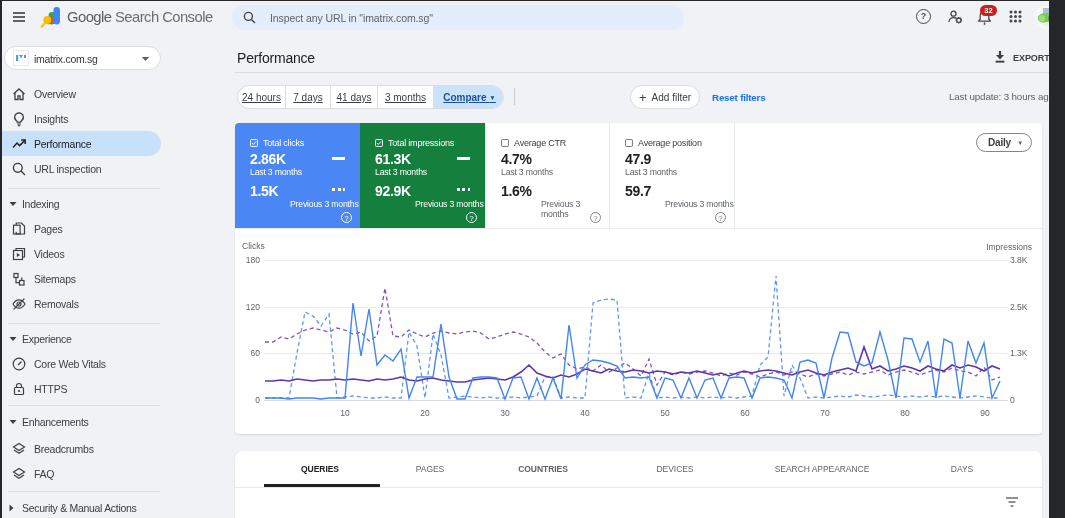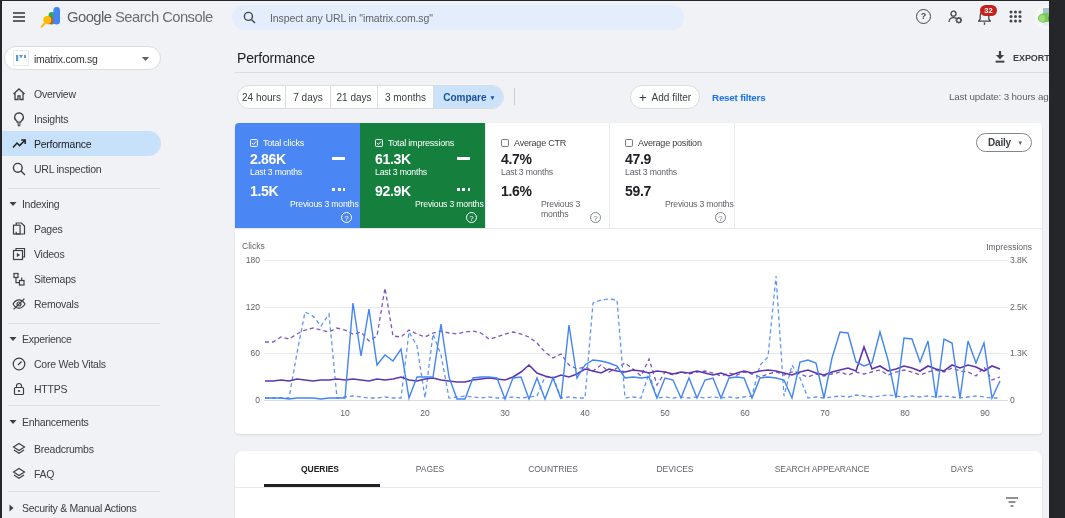--- a/index.html
+++ b/index.html
@@ -8,21 +8,21 @@
   #app { position:absolute; left:2px; top:1px; width:1047px; height:517px; background:#f0f2f5; overflow:hidden; }
   .abs { position:absolute; }
   .nav-item { position:absolute; left:0; width:159px; height:25px; color:#3c4043; font-size:10.5px; letter-spacing:-0.25px; }
   .nav-item .ic { position:absolute; left:9px; top:50%; transform:translateY(-50%); width:16px; height:16px; }
   .nav-item .tx { position:absolute; left:32px; top:50%; transform:translateY(-50%); }
   .sec-item { position:absolute; left:0; width:159px; height:25px; color:#3c4043; font-size:10.5px; letter-spacing:-0.3px; }
   .sec-item .car { position:absolute; left:7px; top:50%; transform:translateY(-50%); }
   .sec-item .tx { position:absolute; left:20px; top:50%; transform:translateY(-50%); }
   .sdiv { position:absolute; left:6px; width:152px; height:1px; background:#dde0e3; }
   .chip { position:absolute; top:84px; height:24px; border:1px solid #dadce0; border-radius:12px; background:#fff; color:#3c4043; font-size:10px; display:flex; align-items:center; }
-  .seg { position:absolute; top:0; height:24px; line-height:24px; text-align:center; font-size:10px; color:#3c4043; border-right:1px solid #dadce0; }
+  .seg { position:absolute; top:0; height:24px; line-height:24px; text-align:center; font-size:10px; color:#3c4043; border-right:1px solid #dadce0;text-decoration:underline; }
   .tile { position:absolute; top:0; height:105px; }
   .tile .cb { position:absolute; left:15px; top:16px; width:8px; height:8px; }
   .tile .cbl { position:absolute; left:28px; top:15px; font-size:9px; letter-spacing:-0.2px; }
   .tile .v1 { position:absolute; left:15px; top:28px; font-size:14px; font-weight:bold; letter-spacing:-0.3px; }
   .tile .l1 { position:absolute; left:15px; top:44px; font-size:8.7px; letter-spacing:-0.2px; }
   .tile .v2 { position:absolute; left:15px; top:60px; font-size:14px; font-weight:bold; letter-spacing:-0.3px; }
   .tile .l2 { position:absolute; left:15px; top:76px; font-size:8.7px; letter-spacing:-0.2px;padding-left:40px; }
   .tile .q { position:absolute; right:8px; bottom:5px; width:11px; height:11px; border:1px solid; border-radius:50%; font-size:8px; line-height:11px; text-align:center; }
   .tab { position:absolute; top:0; height:36px; line-height:36px; font-size:8.5px; letter-spacing:-0.05px; color:#5f6368; transform:translateX(-50%); white-space:nowrap; }
 </style>
@@ -245,21 +245,21 @@
       <rect x="4.9" y="1" width="2.2" height="4.6" fill="#3c4043"></rect>
       <path d="M2 5 h8 L6 9.6 z" fill="#3c4043"></path>
       <rect x="1.6" y="10.7" width="8.8" height="1.9" fill="#3c4043"></rect>
     </svg>
   <div class="abs" style="left:1011px;top:52px;font-size:9px;font-weight:bold;letter-spacing:-0.05px;color:#3c4043;">EXPORT</div>
   <div class="abs" style="left:233px;top:71px;width:814px;height:1px;background:#dadce0;"></div>
 
   <div class="chip" style="left:235px;width:267px;padding:0;overflow:hidden;">
     <div class="seg" style="left:0;width:48px;">24 hours</div>
     <div class="seg" style="left:48px;width:45px;">7 days</div>
-    <div class="seg" style="left:93px;width:47px;">21 days</div>
+    <div class="seg" style="left:93px;width:47px;">41 days</div>
     <div class="seg" style="left:140px;width:56px;">3 months</div>
     <div class="seg" style="left:196px;width:71px;background:#cbe3fa;border-right:none;color:#19519e;font-weight:bold;">Compare <span style="font-size:6.5px;position:relative;top:-1px;">▼</span></div>
   </div>
   <div class="abs" style="left:512px;top:87px;width:1px;height:17px;background:#c8ccd0;"></div>
   <div class="chip" style="left:628px;width:70px;padding:0 8px;white-space:nowrap;"><span style="font-size:13px;font-weight:400;margin-right:5px;color:#3c4043;">+</span>Add filter</div>
   <div class="abs" style="left:710px;top:91px;font-size:9.8px;letter-spacing:-0.2px;font-weight:bold;color:#1a73e8;">Reset filters</div>
   <div class="abs" style="left:947px;top:90px;font-size:9.8px;letter-spacing:-0.15px;color:#5f6368;white-space:nowrap;">Last update: 3 hours ago</div>
 
   <div class="abs" style="left:233px;top:122px;width:807px;height:311px;background:#fff;border-radius:4px;box-shadow:0 1px 2px rgba(60,64,67,.15);overflow:hidden;">
 
@@ -350,21 +350,21 @@
       <polyline fill="none" stroke="#7e57c2" stroke-width="1.3" stroke-dasharray="4 3" points="263,341 271,341 279,336 287,338 295,333 303,329 311,327 319,329 327,331 335,327 343,329 351,333 359,331 367,340 375,335 383,287 391,335 399,336 407,329 415,333 423,336 431,332 439,330 447,332 455,333 463,331 471,330 479,332 487,338 495,336 503,333 511,331 519,333 527,336 535,342 543,351 551,357 559,353 567,364 575,368 583,366 591,370 599,364 607,371 615,367 623,362 631,368 639,375 647,358 655,384 663,371 671,374 679,371 687,373 695,371 703,370 711,372 719,375 727,372 735,374 742,371 750,373 758,376 766,373 774,371 782,374 790,371 798,373 806,376 814,373 822,375 830,373 838,371 846,374 854,371 862,373 870,371 878,369 886,374 894,371 902,369 910,371 918,374 926,371 934,369 942,371 950,367 958,370 966,371 974,375 982,366 990,379 998,376"></polyline>
       <polyline fill="none" stroke="#5e97f6" stroke-width="1.3" stroke-dasharray="4 3" points="263,397 271,397 279,397 287,397 295,352 303,311 311,315 319,325 327,313 335,397 343,396 351,395 359,396 367,397 375,397 383,396 391,397 399,397 407,331 415,345 423,397 431,333 439,354 447,397 455,396 463,395 471,396 479,397 487,396 495,397 503,397 511,396 519,397 527,396 535,395 543,376 551,376 559,397 567,396 575,397 583,397 591,302 599,299 607,298 615,299 623,397 631,396 639,397 647,372 655,397 663,396 671,397 679,396 687,397 695,396 703,397 711,396 719,397 727,396 735,397 742,396 750,395 758,364 766,356 774,275 782,395 790,364 798,377 806,397 814,396 822,397 830,396 838,395 846,396 854,394 862,395 870,396 878,395 886,394 894,395 902,396 910,395 918,396 926,395 934,396 942,395 950,396 958,397 966,396 974,395 982,396 990,397 998,397"></polyline>
       <polyline fill="none" stroke="#5e35b1" stroke-width="1.6" points="263,380 271,380 279,379 287,380 295,378 303,379 311,380 319,379 327,379 335,378 343,379 351,378 359,379 367,380 375,378 383,379 391,378 399,376 407,379 415,380 423,378 431,377 439,379 447,380 455,381 463,381 471,379 479,378 487,377 495,378 503,379 511,376 519,371 527,364 535,372 543,375 551,377 559,374 567,376 575,373 583,368 591,370 599,372 607,368 615,370 623,371 631,369 639,370 647,372 655,370 663,371 671,373 679,371 687,372 695,370 703,372 711,374 719,372 727,375 735,372 742,370 750,372 758,370 766,369 774,370 782,372 790,374 798,371 806,369 814,372 822,374 830,371 838,369 846,367 854,370 862,346 870,368 878,365 886,370 894,368 902,365 910,367 918,370 926,365 934,368 942,370 950,364 958,367 966,364 974,366 982,370 990,365 998,368"></polyline>
       <polyline fill="none" stroke="#4285f4" stroke-width="1.4" points="263,397 271,397 279,397 287,398 295,397 303,397 311,397 319,398 327,397 335,397 343,397 351,302 359,355 367,308 375,364 383,354 391,360 399,348 407,397 415,376 423,376 431,376 439,323 447,376 455,398 463,398 471,377 479,376 487,376 495,377 503,398 511,377 519,376 527,398 535,377 543,398 551,377 559,398 567,324 575,377 583,364 591,359 599,360 607,362 615,365 623,377 631,376 639,377 647,376 655,397 663,377 671,379 679,397 687,377 695,397 703,379 711,377 719,397 727,377 735,376 742,377 750,397 758,377 766,376 774,377 782,379 790,397 798,361 806,359 814,362 822,397 830,357 838,331 846,332 854,361 862,365 870,362 878,331 886,359 894,397 902,337 910,338 918,361 926,340 934,397 942,338 950,342 958,397 966,340 974,362 982,342 990,397 998,380"></polyline>
     </svg>
   </div>
 
   <div class="abs" style="left:233px;top:450px;width:807px;height:67px;background:#fff;border-radius:8px 8px 0 0;box-shadow:0 1px 2px rgba(60,64,67,.15);">
     <div class="tab" style="left:85px;color:#202124;font-weight:bold;">QUERIES</div>
     <div class="tab" style="left:195px;">PAGES</div>
-    <div class="tab" style="left:318px;">COUNTRIES</div>
+    <div class="tab" style="left:308px;font-weight:bold;">COUNTRIES</div>
     <div class="tab" style="left:440px;">DEVICES</div>
     <div class="tab" style="left:587px;">SEARCH APPEARANCE</div>
     <div class="tab" style="left:727px;">DAYS</div>
     <div class="abs" style="left:29px;top:33px;width:116px;height:3px;background:#202124;"></div>
     <div class="abs" style="left:0;top:36px;width:807px;height:1px;background:#e7e9ec;"></div>
     <svg class="abs" style="left:770px;top:45px;" width="14" height="12" viewBox="0 0 14 12">
         <g stroke="#5f6368" stroke-width="1.4">
           <line x1="1" y1="2" x2="13" y2="2"></line>
           <line x1="3.5" y1="6" x2="10.5" y2="6"></line>
           <line x1="5.5" y1="10" x2="8.5" y2="10"></line>

